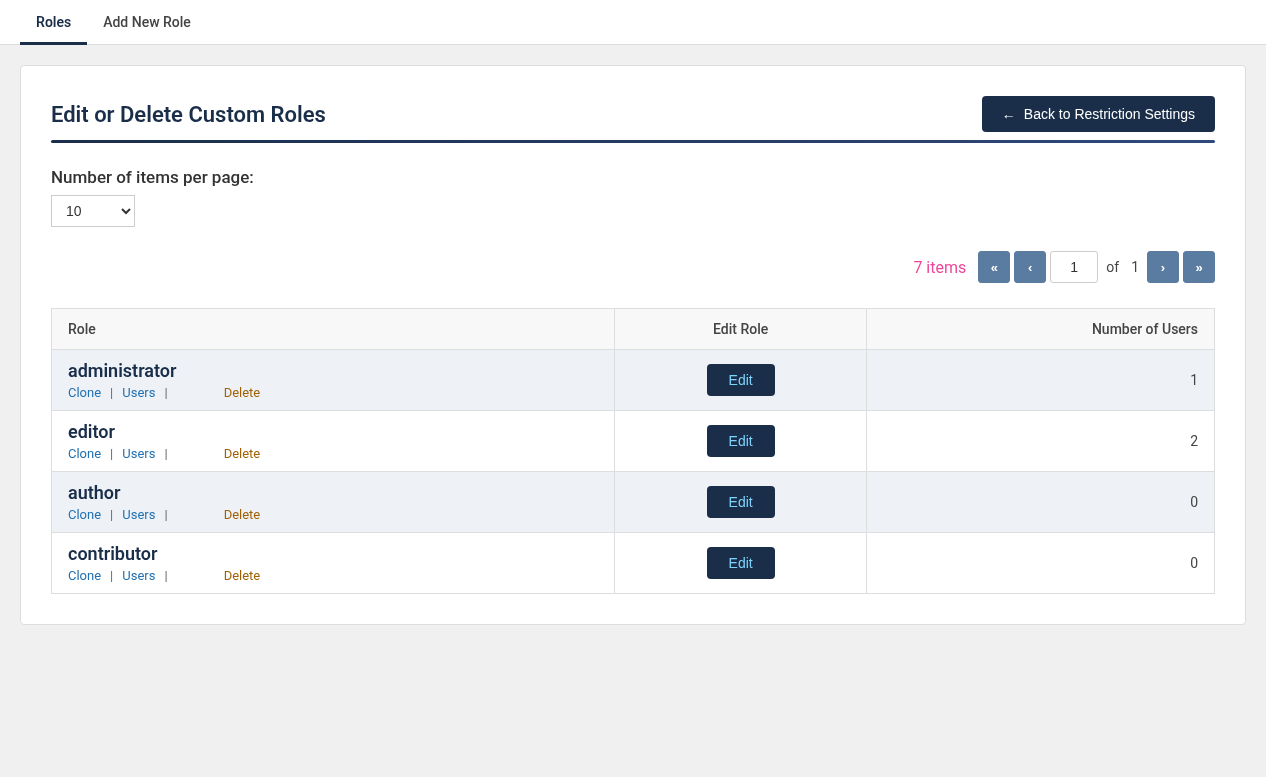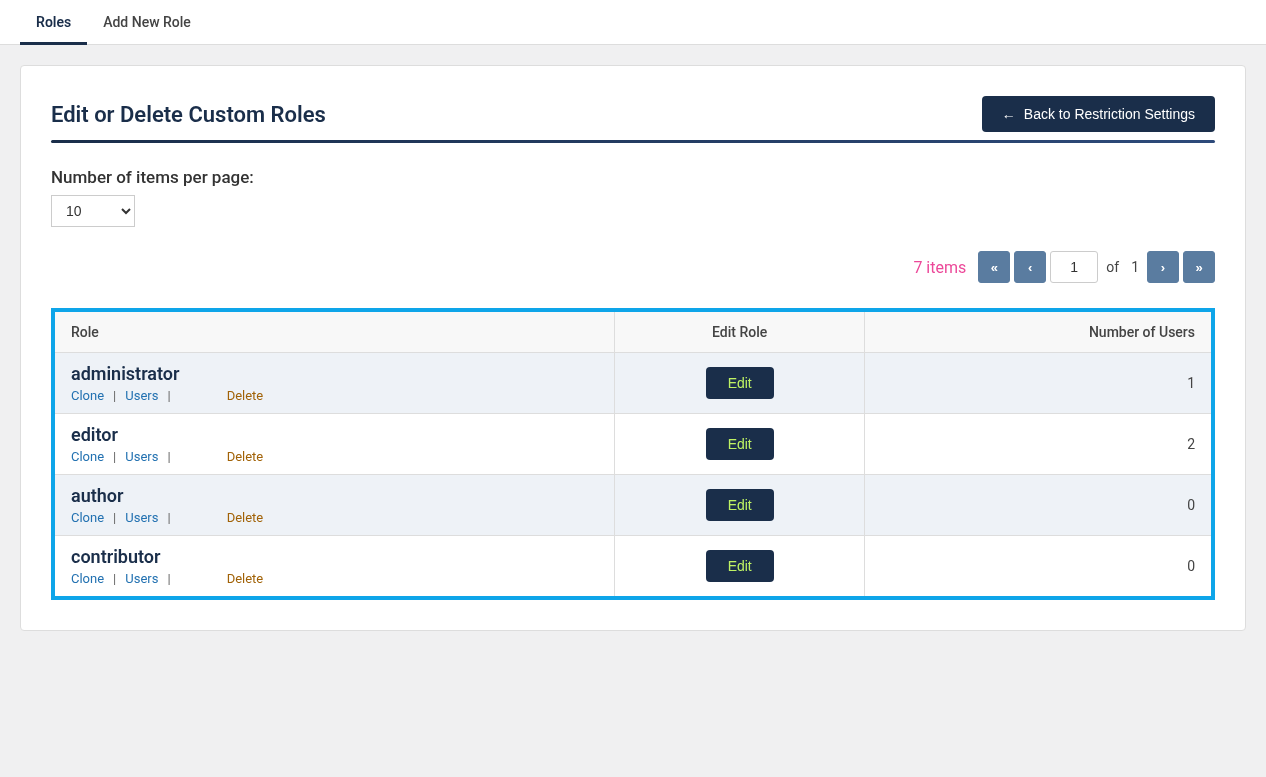--- a/index.html
+++ b/index.html
@@ -138,21 +138,21 @@
     .pag-of {
       font-size: 14px;
       color: #444;
       margin: 12px 4px;
     }
 
     
     .roles-table {
       width: 100%;
       border-collapse: collapse;
-      border: 4px solid #0ea5e9;
+      border: 1px solid #0ea5e9;
       margin-top: 21px;
     }
     .roles-table th {
       background: #f8f8f8;
       border: 1px solid #ddd;
       padding: 12px 16px;
       text-align: left;
       font-weight: 500;
       color: #444;
       font-size: 14px;
@@ -190,21 +190,21 @@
       cursor: pointer;
     }
     .action-link.delete { color: #a16207; padding-left: 47px; }
     .action-sep {
       color: #666;
       margin: 0 5px;
       font-size: 13px;
     }
     .edit-btn {
       background: #1a2e4a;
-      color: #bef264;
+      color: #7dd3fc;
       border: none;
       border-radius: 4px;
       padding: 8px 22px;
       font-size: 14px;
       font-weight: 500;
       cursor: pointer;
     }
     .num-users {
       text-align: right;
       font-size: 14px;

